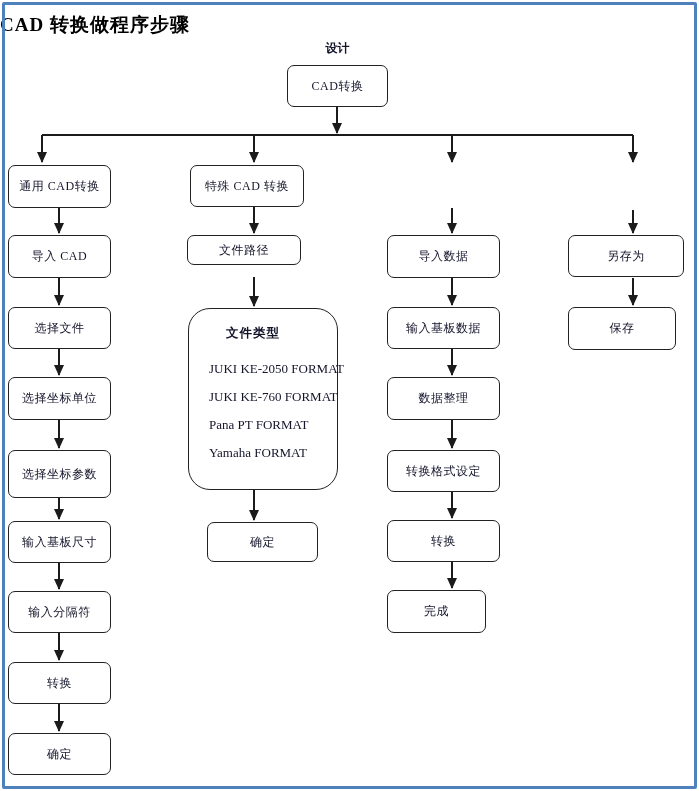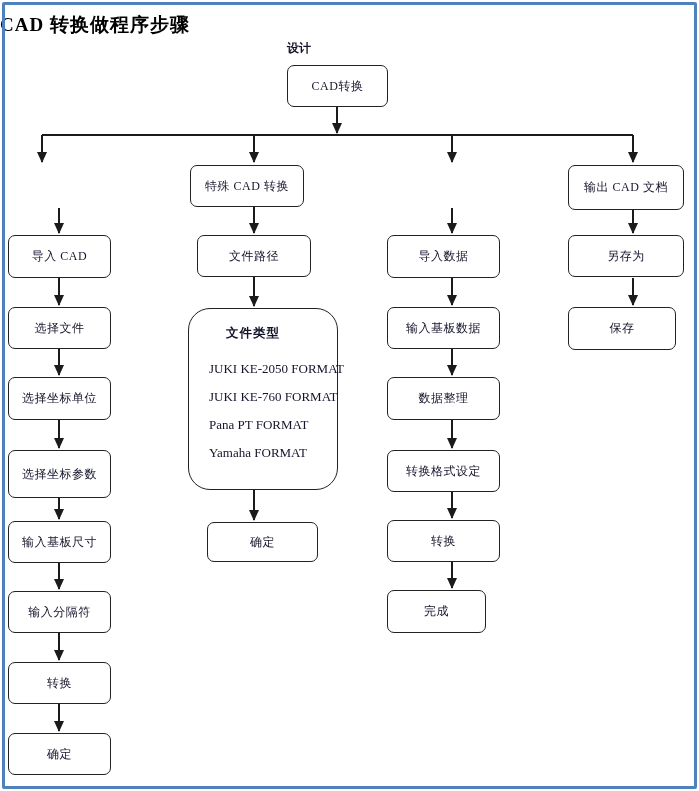--- a/index.html
+++ b/index.html
@@ -12,21 +12,21 @@
   *{margin:0;padding:0;box-sizing:border-box;}
   html,body{width:699px;height:791px;overflow:hidden;background:var(--background);}
   body{font-family:"Liberation Serif","DejaVu Serif",serif;position:relative;}
   .stage{position:absolute;left:0;top:0;width:699px;height:791px;}
   .frame{position:absolute;inset:2px;border:3px solid var(--frame-border);border-radius:2px;pointer-events:none;}
   svg.connectors{position:absolute;left:0;top:0;width:699px;height:791px;pointer-events:none;}
   svg.connectors line{stroke:var(--line);stroke-width:2;}
   #ah path{fill:var(--line);}
   .title{position:absolute;left:0;top:12px;width:699px;text-align:left;
          font-size:19px;font-weight:bold;color:#000;letter-spacing:1px;}
-  .subtitle{position:absolute;left:287px;top:40px;width:101px;
+  .subtitle{position:absolute;left:287px;top:40px;width:101px;text-align:center;
             font-size:12px;font-weight:bold;color:var(--text);}
   .node{position:absolute;background:#fff;border:1.5px solid var(--box-border);border-radius:7px;
         display:flex;align-items:center;justify-content:center;text-align:center;
         font-size:12px;color:var(--text);letter-spacing:0.5px;line-height:1.2;padding:8px;}
   .bignode{position:absolute;background:#fff;border:1.5px solid var(--box-border);border-radius:22px;
            color:var(--text);padding:16px 20px 8px 20px;}
   .big-heading{font-size:12.5px;font-weight:bold;margin-left:17px;margin-bottom:13px;letter-spacing:1px;}
   .big-item{font-size:13px;line-height:28px;white-space:nowrap;}
 </style>
 </head>
@@ -77,45 +77,45 @@
       <line x1="633" y1="210" x2="633" y2="233" marker-end="url(#ah)"></line>
       <line x1="633" y1="278" x2="633" y2="305" marker-end="url(#ah)"></line>
     </g>
   </svg>
 
   <div class="title">CAD 转换做程序步骤</div>
   <div class="subtitle">设计</div>
 
   <div class="node" style="left:287px;top:65px;width:101px;height:42px">CAD转换</div>
 
+  <div class="node" style="left:8px;top:165px;width:103px;height:43px">通用 CAD转换</div>
   <div class="node" style="left:8px;top:235px;width:103px;height:43px">导入 CAD</div>
   <div class="node" style="left:8px;top:307px;width:103px;height:42px">选择文件</div>
   <div class="node" style="left:8px;top:377px;width:103px;height:43px">选择坐标单位</div>
   <div class="node" style="left:8px;top:450px;width:103px;height:48px">选择坐标参数</div>
   <div class="node" style="left:8px;top:521px;width:103px;height:42px">输入基板尺寸</div>
   <div class="node" style="left:8px;top:591px;width:103px;height:42px">输入分隔符</div>
   <div class="node" style="left:8px;top:662px;width:103px;height:42px">转换</div>
   <div class="node" style="left:8px;top:733px;width:103px;height:42px">确定</div>
 
   <div class="node" style="left:190px;top:165px;width:114px;height:42px">特殊 CAD 转换</div>
-  <div class="node" style="left:197px;top:235px;width:114px;height:42px">文件路径</div>
+  <div class="node" style="left:187px;top:235px;width:114px;height:30px">文件路径</div>
   <div class="bignode" style="left:188px;top:308px;width:150px;height:182px">
     <div class="big-heading">文件类型</div>
     <div class="big-item">JUKI KE-2050 FORMAT</div>
     <div class="big-item">JUKI KE-760 FORMAT</div>
     <div class="big-item">Pana PT FORMAT</div>
     <div class="big-item">Yamaha FORMAT</div>
   </div>
   <div class="node" style="left:207px;top:522px;width:111px;height:40px">确定</div>
 
   <div class="node" style="left:387px;top:235px;width:113px;height:43px">导入数据</div>
   <div class="node" style="left:387px;top:307px;width:113px;height:42px">输入基板数据</div>
   <div class="node" style="left:387px;top:377px;width:113px;height:43px">数据整理</div>
   <div class="node" style="left:387px;top:450px;width:113px;height:42px">转换格式设定</div>
   <div class="node" style="left:387px;top:520px;width:113px;height:42px">转换</div>
   <div class="node" style="left:387px;top:590px;width:99px;height:43px">完成</div>
 
-  <div class="node" style="left:568px;top:165px;width:116px;height:45px">输出 CAD 文档</div>
   <div class="node" style="left:568px;top:235px;width:116px;height:42px">另存为</div>
   <div class="node" style="left:568px;top:307px;width:108px;height:43px">保存</div>
 
   <div class="frame"></div>
 </div>
 
 </body></html>

